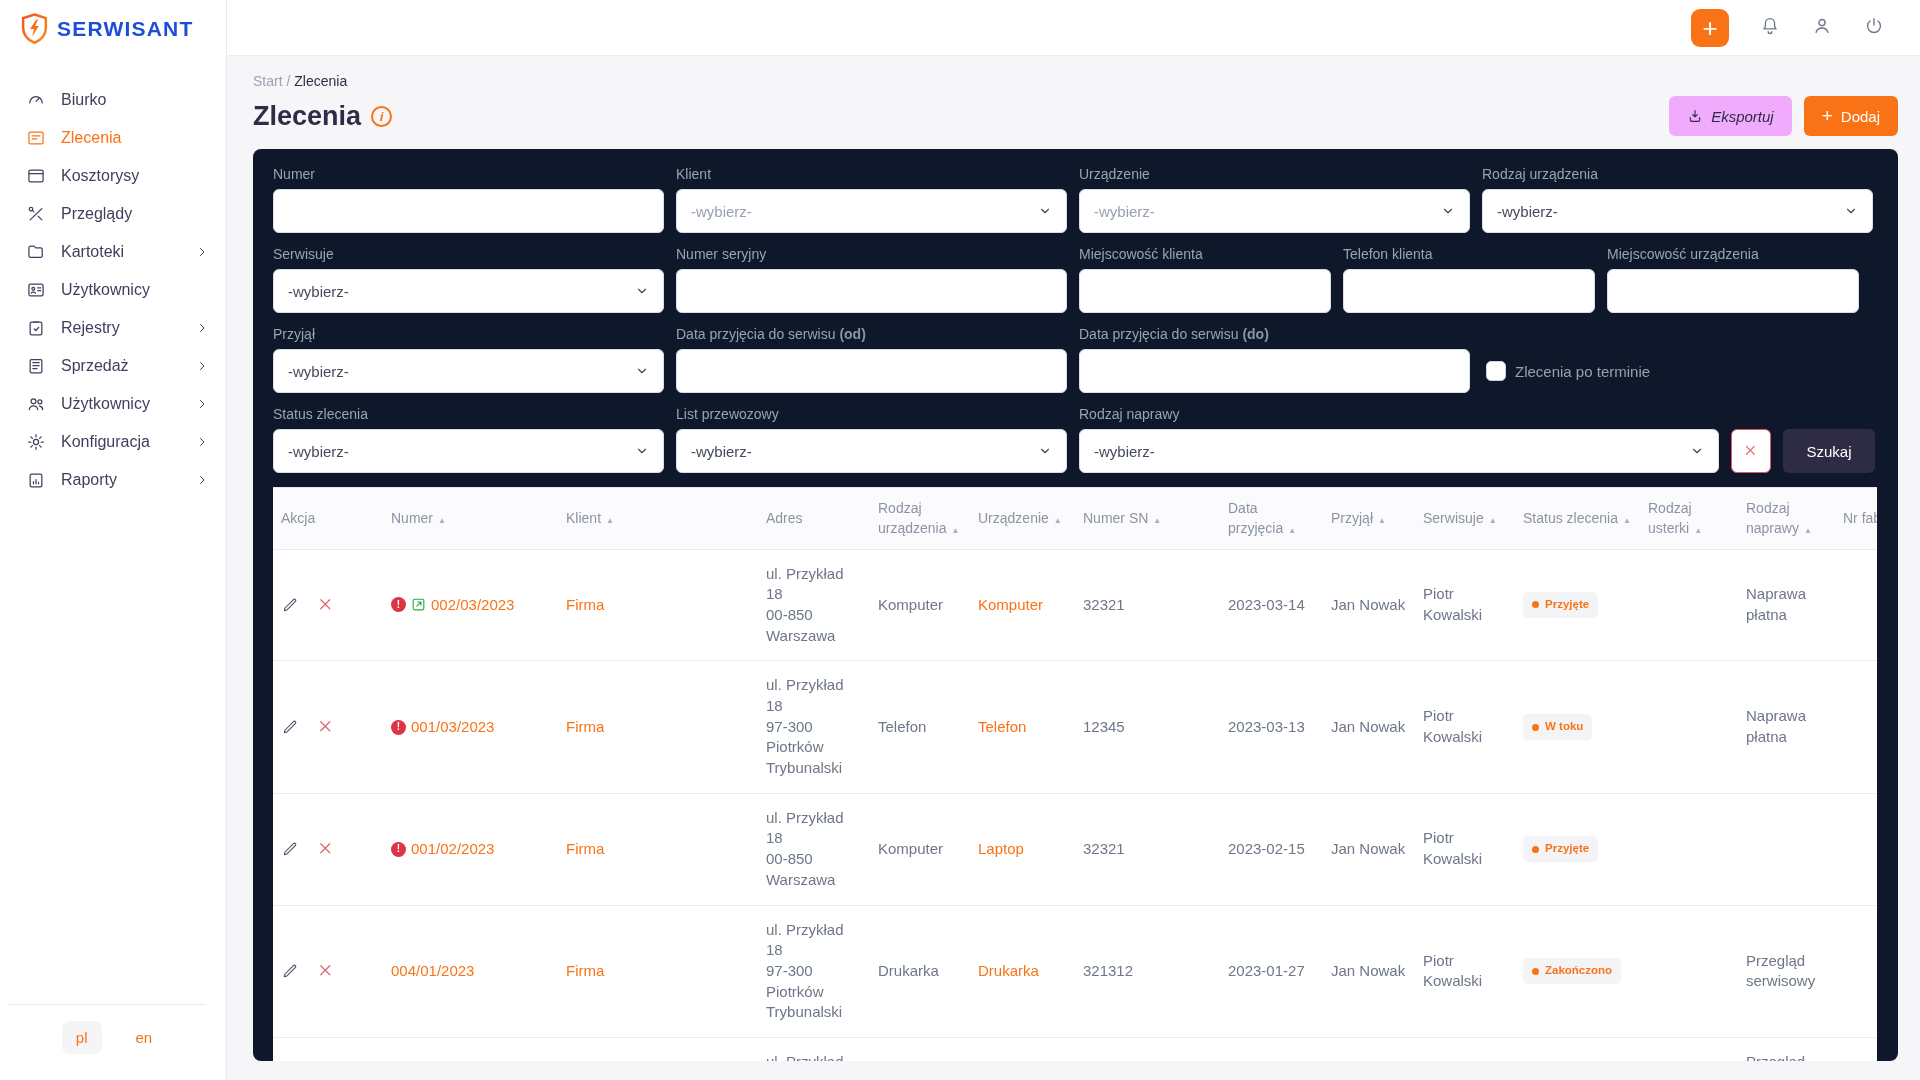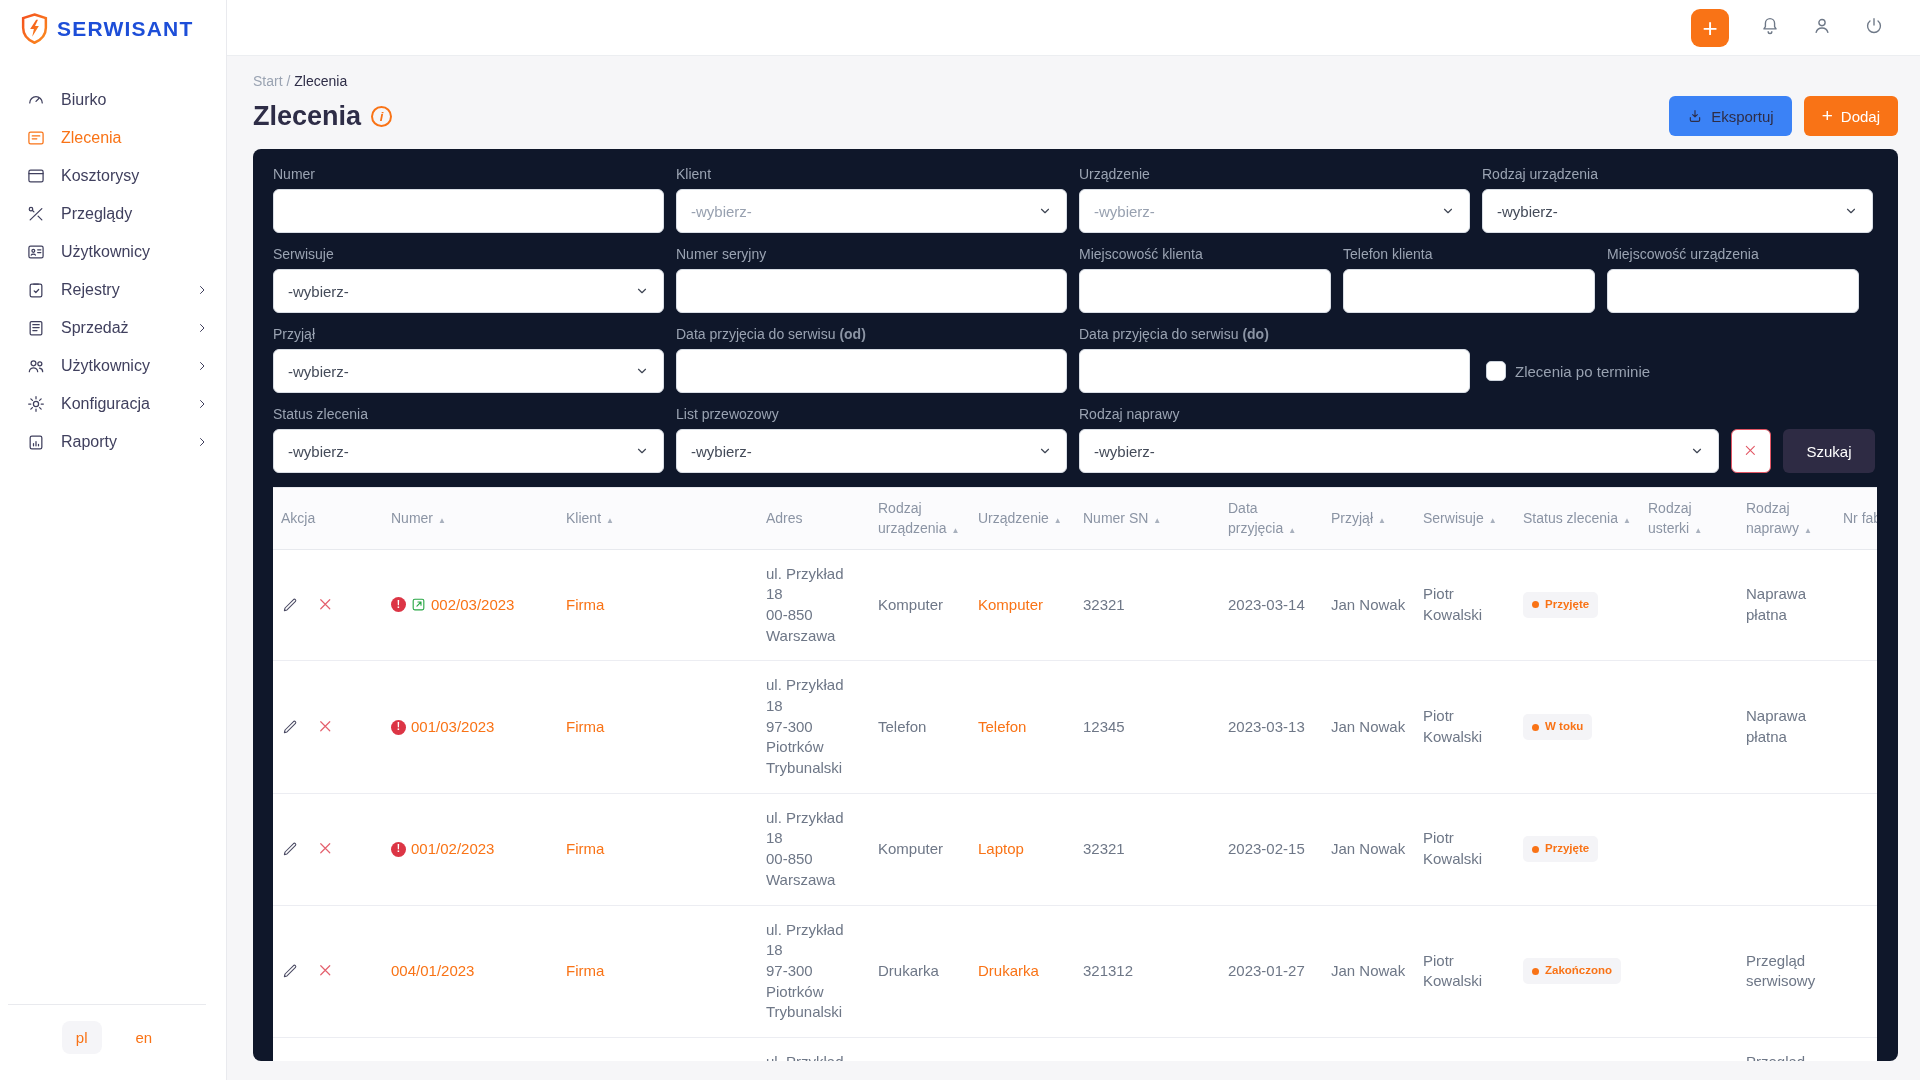--- a/index.html
+++ b/index.html
@@ -30,21 +30,21 @@
   .add-sq { width:38px; height:38px; background:#f97316; border-radius:9px; color:#fff; font-size:26px; font-weight:400; display:flex; align-items:center; justify-content:center; cursor:pointer; line-height:1; }
 
   .content { padding:17px 22px 0 26px; }
   .breadcrumb { font-size:14px; color:#9aa3b2; }
   .breadcrumb .bc-cur { color:#2e2d47; }
   .page-head { display:flex; align-items:center; margin-top:7px; }
   .page-title { font-size:27px; font-weight:700; color:#2e2d47; display:flex; align-items:center; gap:10px; }
   .info-dot { width:21px; height:21px; border:2px solid #f97316; border-radius:50%; color:#f97316; font-size:13px; font-weight:700; display:flex; align-items:center; justify-content:center; font-style:italic; }
   .head-actions { margin-left:auto; display:flex; gap:12px; }
   .btn { height:40px; border:none; border-radius:6px; font-size:15px; font-family:inherit; display:inline-flex; align-items:center; gap:8px; padding:0 18px; cursor:pointer; }
-  .btn-light { background:#3b82f6; color:#2e2d47; }
+  .btn-light { background:#f0abfc; color:#2e2d47;font-style:italic; }
   .btn-light svg { width:16px; height:16px; stroke:#2e2d47; fill:none; stroke-width:1.7; stroke-linecap:round; stroke-linejoin:round; }
   .btn-orange { background:#f97316; color:#fff; }
   .btn-orange .plus { font-size:19px; font-weight:400; }
 
   
   .card { margin-top:13px; background:#0f172a; border-radius:8px; padding:17px 20px 0 20px; height:912px; overflow:hidden; }
   .frow { display:flex; align-items:flex-end; gap:12px; margin-bottom:13px; }
   .ffield { display:flex; flex-direction:column; }
   .ffield .flabel { font-size:14px; color:#9aa3b2; margin-bottom:6px; min-height:17px; }
   .ffield .flabel b { color:#8b94a4; }
@@ -133,20 +133,33 @@
         </div>
         <div class="nav-item">
           <span class="ni-icon">
             <svg viewBox="0 0 24 24">
               <path d="M5 19L19 5.5"></path>
               <circle cx="6" cy="6.2" r="2.1"></circle>
               <path d="M14.5 14.5L19 19M9.5 9.5L7.5 7.5"></path>
             </svg>
           </span>
           <span>Przeglądy</span>
+        </div>
+        <div class="nav-item">
+          <span class="ni-icon">
+            <svg viewBox="0 0 24 24">
+              <path d="M3.5 7a2 2 0 0 1 2-2h4.2l2 2h5.8a2 2 0 0 1 2 2v7.5a2 2 0 0 1-2 2h-12a2 2 0 0 1-2-2z"></path>
+            </svg>
+          </span>
+          <span>Kartoteki</span>
+          <span class="chev">
+            <svg viewBox="0 0 24 24">
+              <path d="M9 5l7 7-7 7"></path>
+            </svg>
+          </span>
         </div>
         <div class="nav-item">
           <span class="ni-icon">
             <svg viewBox="0 0 24 24">
               <rect x="3.5" y="5" width="17" height="14" rx="2"></rect>
               <circle cx="8.8" cy="10.6" r="1.7"></circle>
               <path d="M6.3 15.7c.5-1.6 4.5-1.6 5 0M14 9.3h3.8M14 12.6h3.8"></path>
             </svg>
           </span>
           <span>Użytkownicy</span>

